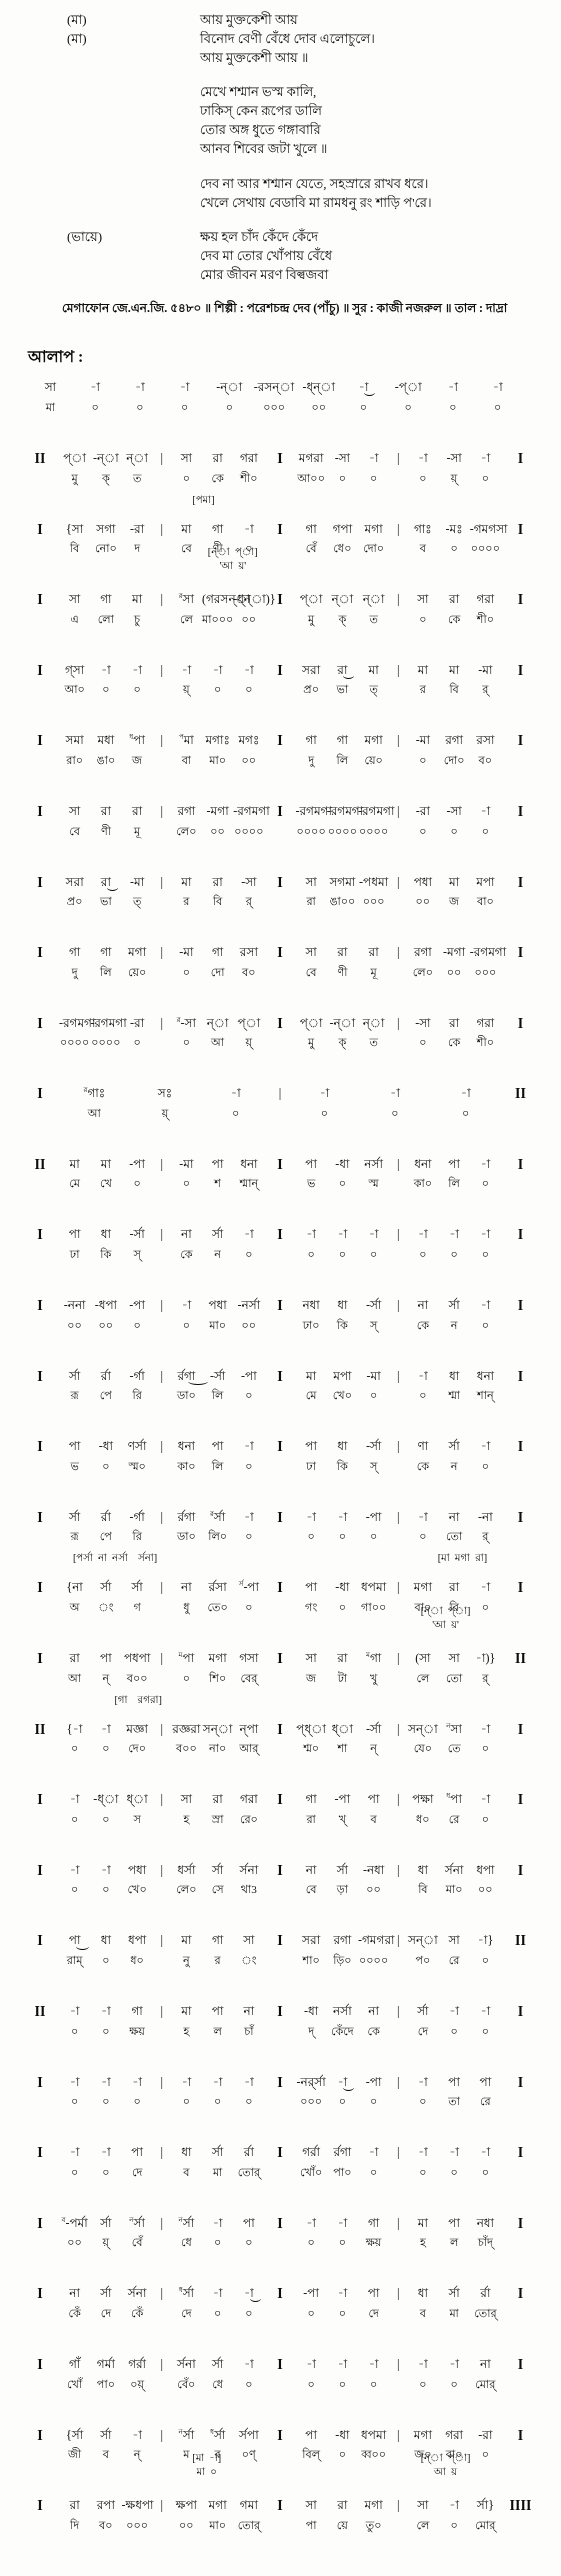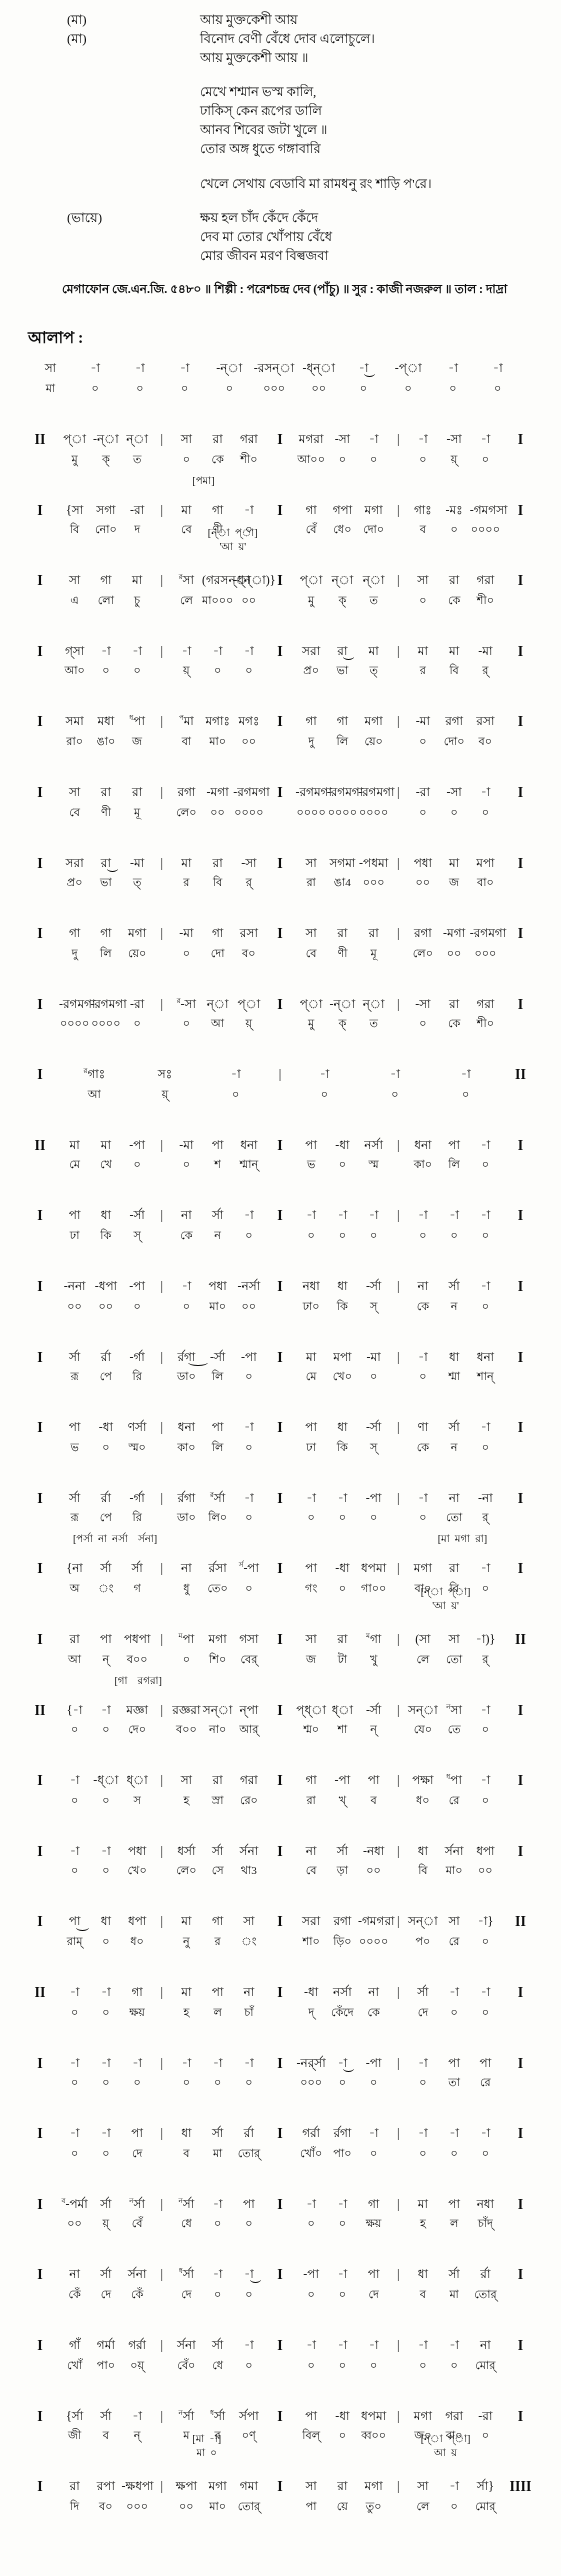--- a/index.html
+++ b/index.html
@@ -61,30 +61,31 @@
         <div class="lline">
           <span class="llabel"></span>
           <span class="ltext">মেখে শশ্মান ভস্ম কালি,</span>
         </div>
         <div class="lline">
           <span class="llabel"></span>
           <span class="ltext">ঢাকিস্ কেন রূপের ডালি</span>
         </div>
         <div class="lline">
           <span class="llabel"></span>
-          <span class="ltext">আনব শিবের জটা খুলে ॥</span>
+          <span class="ltext">তোর অঙ্গ ধুতে গঙ্গাবারি</span>
         </div>
         <div class="lline">
           <span class="llabel"></span>
-          <span class="ltext">তোর অঙ্গ ধুতে গঙ্গাবারি</span>
+          <span class="ltext">আনব শিবের জটা খুলে ॥</span>
         </div>
       </div>
       <div class="stanza">
         <div class="lline">
           <span class="llabel"></span>
+          <span class="ltext">দেব না আর শশ্মান যেতে, সহস্রারে রাখব ধরে।</span>
         </div>
         <div class="lline">
           <span class="llabel"></span>
           <span class="ltext">খেলে সেথায় বেডাবি মা রামধনু রং শাড়ি প'রে।</span>
         </div>
       </div>
       <div class="stanza">
         <div class="lline">
           <span class="llabel">(ভায়ে)</span>
           <span class="ltext">ক্ষয় হল চাঁদ কেঁদে কেঁদে</span>
@@ -508,21 +509,21 @@
           </span>
           <span class="lspacer" style="width: 18px;"></span>
           <span class="measure">
             <span class="cell"><span class="lyr">র</span></span>
             <span class="cell"><span class="lyr">বি</span></span>
             <span class="cell"><span class="lyr">র্</span></span>
           </span>
           <span class="lspacer" style="width: 31px;"></span>
           <span class="measure">
             <span class="cell"><span class="lyr">রা</span></span>
-            <span class="cell"><span class="lyr">ঙা4</span></span>
+            <span class="cell"><span class="lyr">ঙা০০</span></span>
             <span class="cell"><span class="lyr">০০০</span></span>
           </span>
           <span class="lspacer" style="width: 18px;"></span>
           <span class="measure">
             <span class="cell"><span class="lyr">০০</span></span>
             <span class="cell"><span class="lyr">জ</span></span>
             <span class="cell"><span class="lyr">বা০</span></span>
           </span>
           <span class="lspacer" style="width: 39px;"></span>
         </div>

